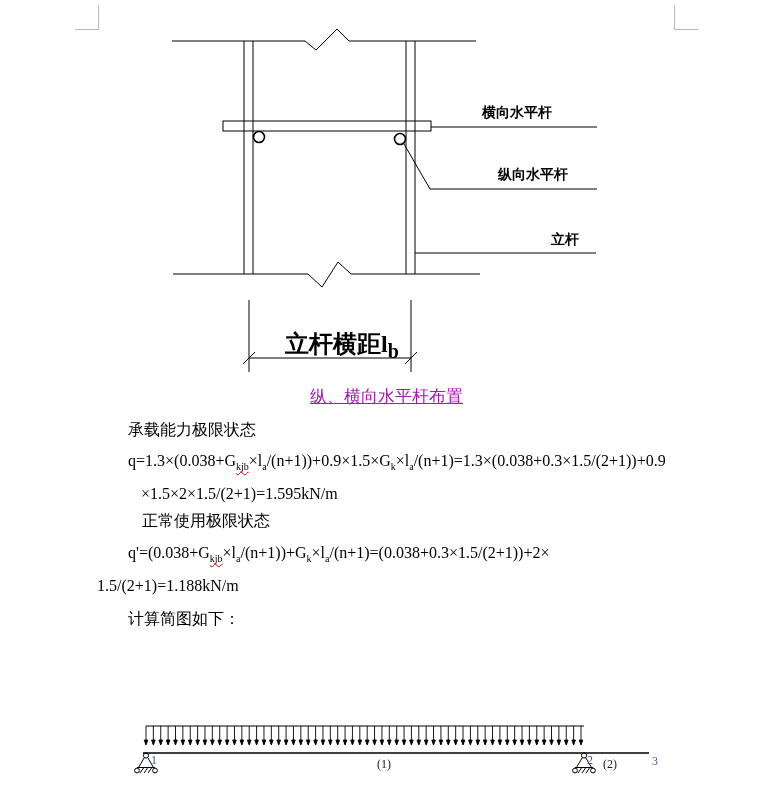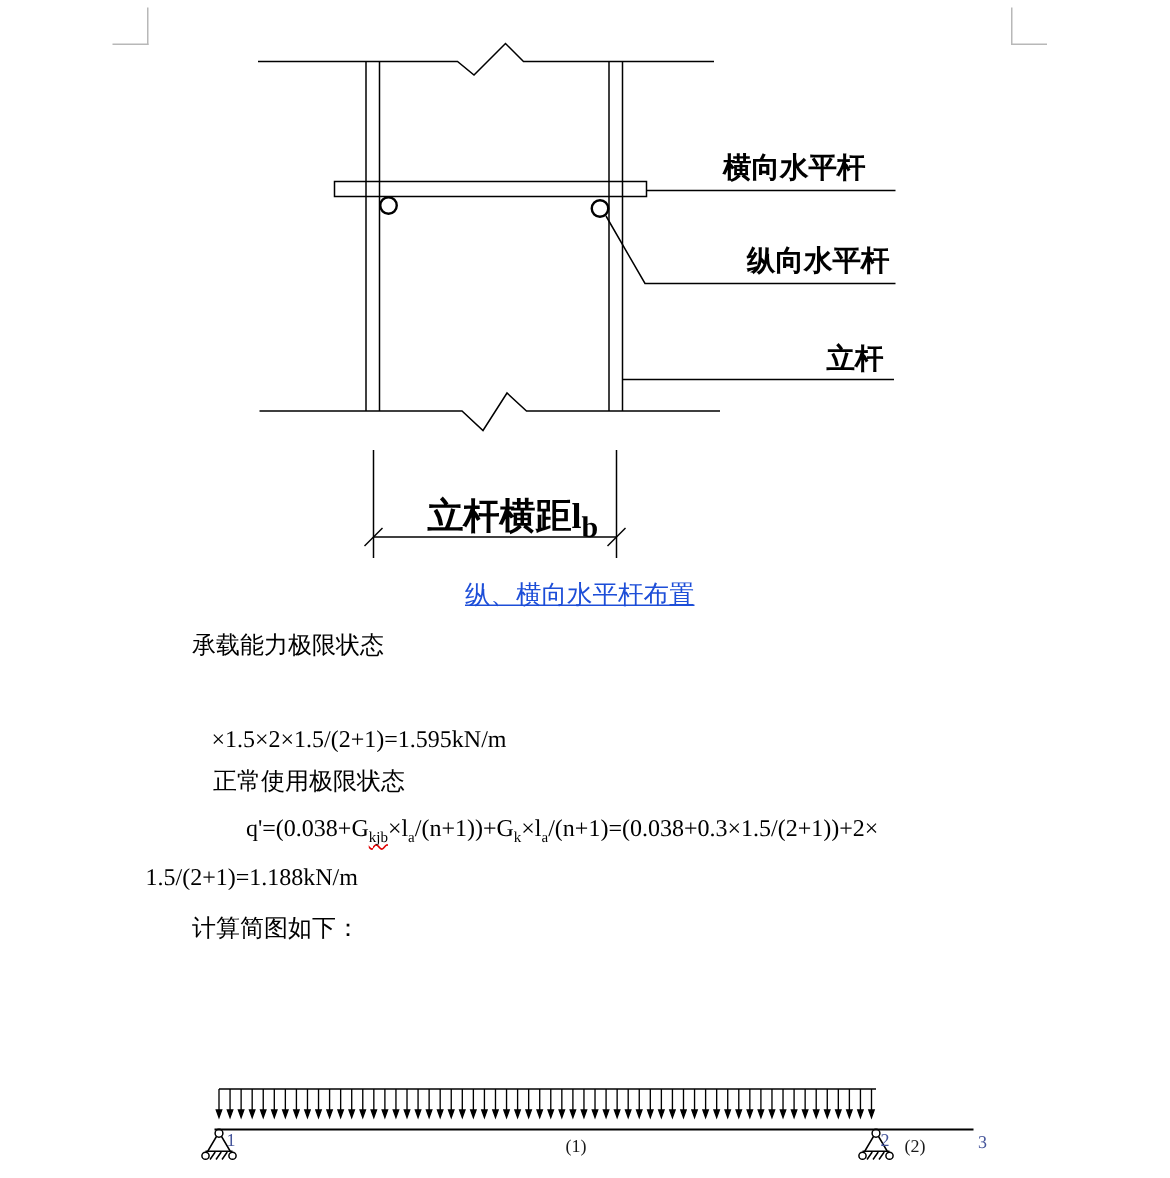--- a/index.html
+++ b/index.html
@@ -5,21 +5,21 @@
   html,body{margin:0;padding:0;background:#fff;}
   .page{
     position:relative;width:780px;height:785px;background:#fff;overflow:hidden;
     font-family:"Liberation Serif","DejaVu Serif",serif;color:#000;
   }
   
   .crop{position:absolute;background:#b8b8b8;}
   
   .svg-abs{position:absolute;left:0;}
   .dlabel{
-    position:absolute;font-weight:bold;font-size:19px;line-height:20px;
+    position:absolute;font-weight:bold;font-size:14px;line-height:20px;
     letter-spacing:0px;white-space:nowrap;
   }
   .dimlabel{position:absolute;font-weight:bold;font-size:24px;white-space:nowrap;}
   .caption{
     position:absolute;font-size:17px;text-decoration:underline;white-space:nowrap;
   }
   .bodyline{position:absolute;font-size:16px;white-space:nowrap;}
   .bodyline sub{font-size:10px;line-height:0;}
   sub.wavy{
     text-decoration-line:underline;text-decoration-style:wavy;
@@ -66,26 +66,27 @@
     <line x1="249" y1="358" x2="411" y2="358"></line>
     <line x1="243" y1="364" x2="255" y2="352"></line>
     <line x1="405" y1="364" x2="417" y2="352"></line>
   </svg>
 
   <div class="dlabel" style="left:482px;top:103px;">横向水平杆</div>
   <div class="dlabel" style="left:482px;top:165px;margin-left:16px;">纵向水平杆</div>
   <div class="dlabel" style="left:551px;top:230px;">立杆</div>
   <div class="dimlabel" style="left:285px;top:328px;"><span>立杆横距l</span><sub>b</sub></div>
 
-  <div class="caption" style="left:310px;top:385px;color:#1d4ed8;">纵、横向水平杆布置</div>
+  <div class="caption" style="left:310px;top:385px;color:#a21caf;">纵、横向水平杆布置</div>
 
   <div class="bodyline" style="left:128px;top:420px;">承载能力极限状态</div>
+  <div class="bodyline" style="left:128px;top:452px;"><span>q=1.3×(0.038+G</span><sub class="wavy">kjb</sub><span>×l</span><sub>a</sub><span>/(n+1))+0.9×1.5×G</span><sub>k</sub><span>×l</span><sub>a</sub><span>/(n+1)=1.3×(0.038+0.3×1.5/(2+1))+0.9</span></div>
   <div class="bodyline" style="left:97px;top:485px;margin-left:44px;">×1.5×2×1.5/(2+1)=1.595kN/m</div>
   <div class="bodyline" style="left:128px;top:511px;margin-left:14px;">正常使用极限状态</div>
-  <div class="bodyline" style="left:128px;top:544px;margin-left:36px;"><span>q'=(0.038+G</span><sub class="wavy">kjb</sub><span>×l</span><sub>a</sub><span>/(n+1))+G</span><sub>k</sub><span>×l</span><sub>a</sub><span>/(n+1)=(0.038+0.3×1.5/(2+1))+2×</span></div>
+  <div class="bodyline" style="left:128px;top:544px;"><span>q'=(0.038+G</span><sub class="wavy">kjb</sub><span>×l</span><sub>a</sub><span>/(n+1))+G</span><sub>k</sub><span>×l</span><sub>a</sub><span>/(n+1)=(0.038+0.3×1.5/(2+1))+2×</span></div>
   <div class="bodyline" style="left:97px;top:577px;">1.5/(2+1)=1.188kN/m</div>
   <div class="bodyline" style="left:128px;top:609px;">计算简图如下：</div>
 
   <svg class="svg-abs" style="top:715px;" width="780" height="70" viewBox="0 0 780 70" fill="none" stroke="#000" stroke-width="1">
     <defs>
       <g id="support">
         <circle cx="0" cy="40.5" r="2.6"></circle>
         <path d="M -1.6 42.5 L -7.5 52.5 M 1.6 42.5 L 7.5 52.5"></path>
         <line x1="-9" y1="52.5" x2="9" y2="52.5"></line>
         <circle cx="-9" cy="55.5" r="2.4"></circle>

